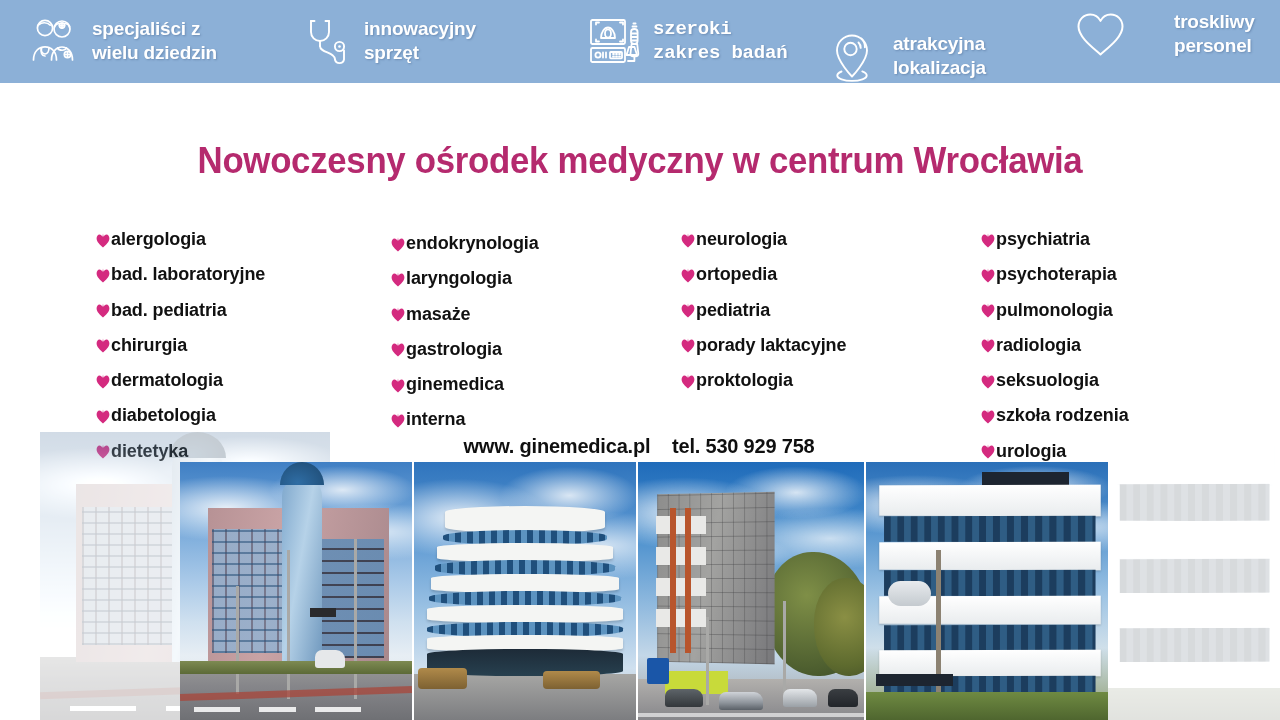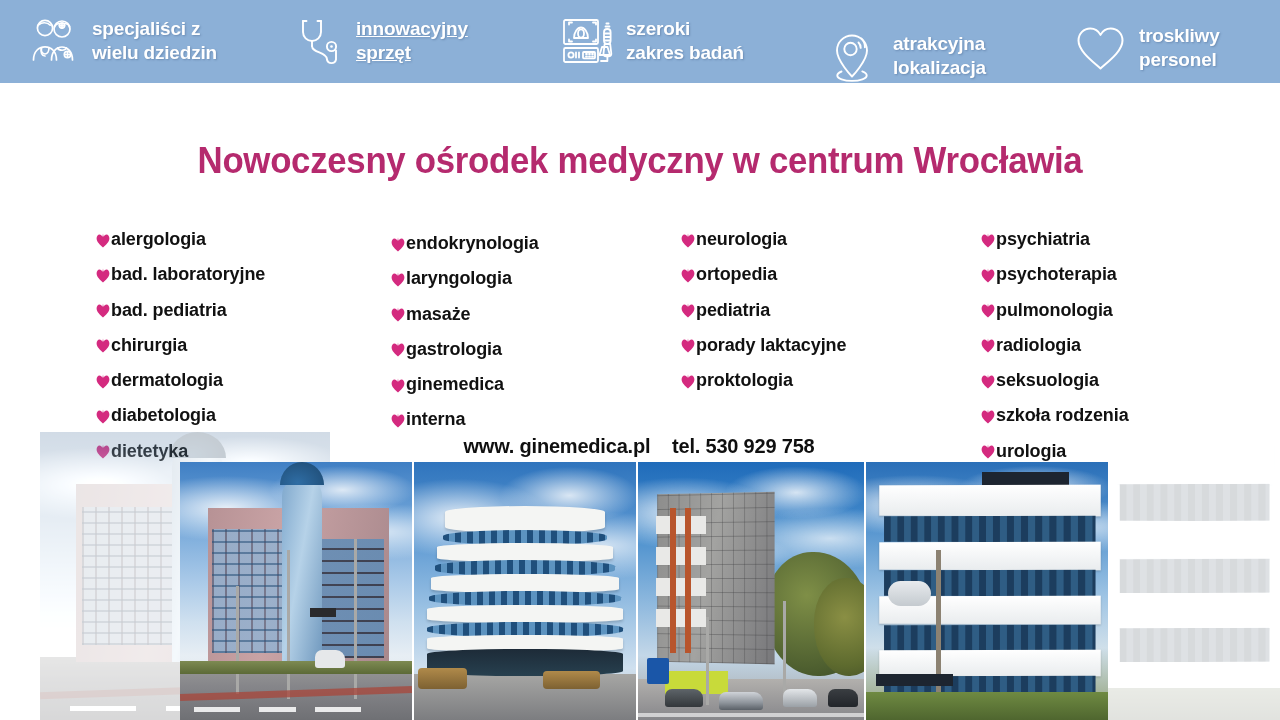--- a/index.html
+++ b/index.html
@@ -33,24 +33,24 @@
     margin-left: 10px;
     font-size: 19px; line-height: 24px;
     font-weight: bold;
     letter-spacing: -0.2px;
     text-shadow: 1px 1px 2px rgba(70,100,140,.45);
     white-space: pre-line;
     font-stretch: condensed;
   }
   
   #feature-0 { position:absolute; left: 26px;  top: 11px; }
-  #feature-1 { position:absolute; left: 290px; top: 11px; text-decoration: underline; }
-  #feature-2 { position:absolute; left: 560px; top: 11px; }
+  #feature-1 { position:absolute; left: 298px; top: 11px; }
+  #feature-2 { position:absolute; left: 587px; top: 11px; font-family: Liberation Mono, monospace; }
   #feature-3 { position:absolute; left: 827px; top: 26px; }
-  #feature-4 { position:absolute; left: 1073px; top: 18px; }
+  #feature-4 { position:absolute; left: 1073px; top: 4px; gap: 35px; }
   .feature { height: 60px; }
 
   
   #page-title {
     position: absolute; left: 0; top: 139px; width: 1280px;
     text-align: center;
     color: #b52a6e;
     font-size: 37px;
     line-height: 44px;
     font-weight: bold;

